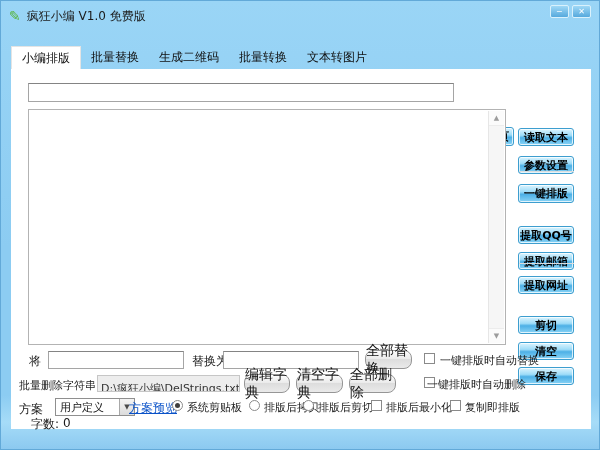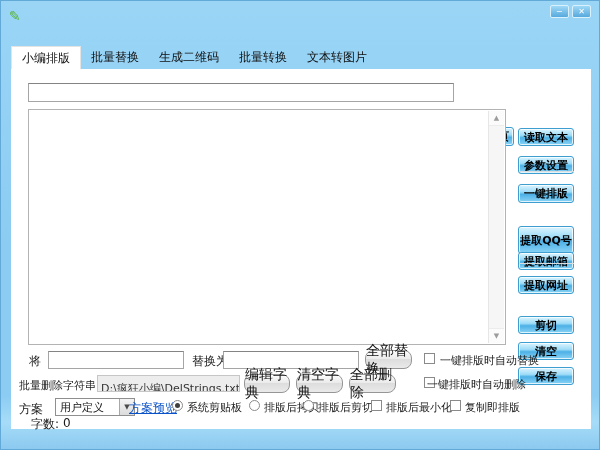--- a/index.html
+++ b/index.html
@@ -49,20 +49,21 @@
   .pathbox { position:absolute; left:96px; top:374px; width:143px; height:17px; background:#ededed;
     border:1px solid #c6c6c6; font-size:11px; color:#333; padding:5px 3px; white-space:nowrap; overflow:hidden; }
 </style>
 </head>
 <body>
 
 <div class="window">
 
   <div class="titlebar">
     <span class="app-icon">✎</span>
+    <span class="title">疯狂小编 V1.0 免费版</span>
     <div class="winbtns">
       <div class="winbtn">
         <span>─</span>
       </div>
       <div class="winbtn">
         <span>✕</span>
       </div>
     </div>
   </div>
 
@@ -87,21 +88,21 @@
       <div class="scroll-btn scroll-dn">
         <span>▼</span>
       </div>
     </div>
   </div>
 
   <div class="aqua-btn" style="left:517px; top:83px;  width:56px; height:18px;">读取文本</div>
   <div class="aqua-btn" style="left:517px; top:111px; width:56px; height:18px;">参数设置</div>
   <div class="aqua-btn" style="left:517px; top:139px; width:56px; height:19px;">一键排版</div>
   <div class="sep" style="top:170px;"></div>
-  <div class="aqua-btn" style="left:517px; top:181px; width:56px; height:28px;">提取QQ号</div>
+  <div class="aqua-btn" style="left:517px; top:181px; width:56px; height:18px;">提取QQ号</div>
   <div class="aqua-btn" style="left:517px; top:207px; width:56px; height:18px;">提取邮箱</div>
   <div class="aqua-btn" style="left:517px; top:231px; width:56px; height:18px;">提取网址</div>
   <div class="sep" style="top:262px;"></div>
   <div class="aqua-btn" style="left:517px; top:271px; width:56px; height:18px;">剪切</div>
   <div class="aqua-btn" style="left:517px; top:297px; width:56px; height:18px;">清空</div>
   <div class="aqua-btn" style="left:517px; top:322px; width:56px; height:18px;">保存</div>
 
   <span class="label" style="left:28px; top:352px;">将</span>
   <input class="txt" style="left: 47px; top: 350px; width: 136px; height: 18px;" value="">
   <span class="label" style="left:191px; top:352px;">替换为</span>

